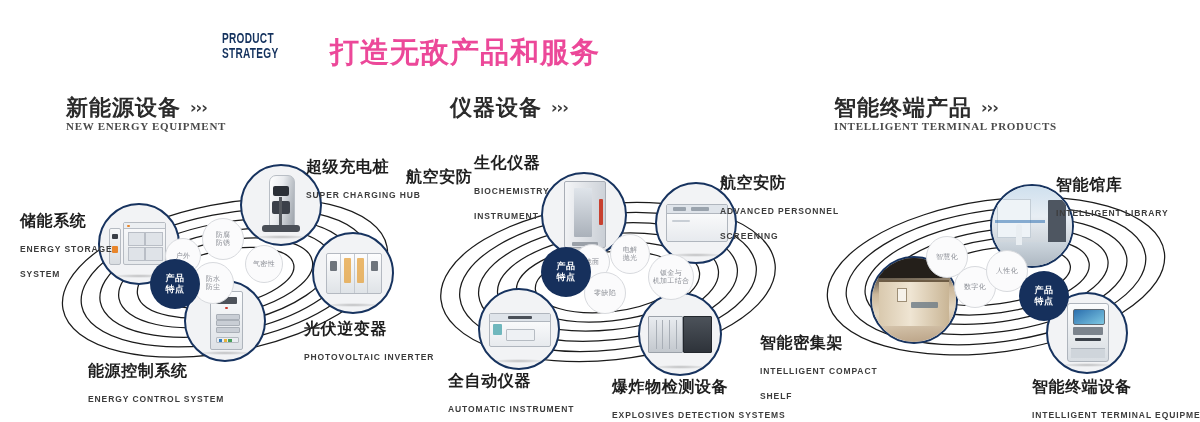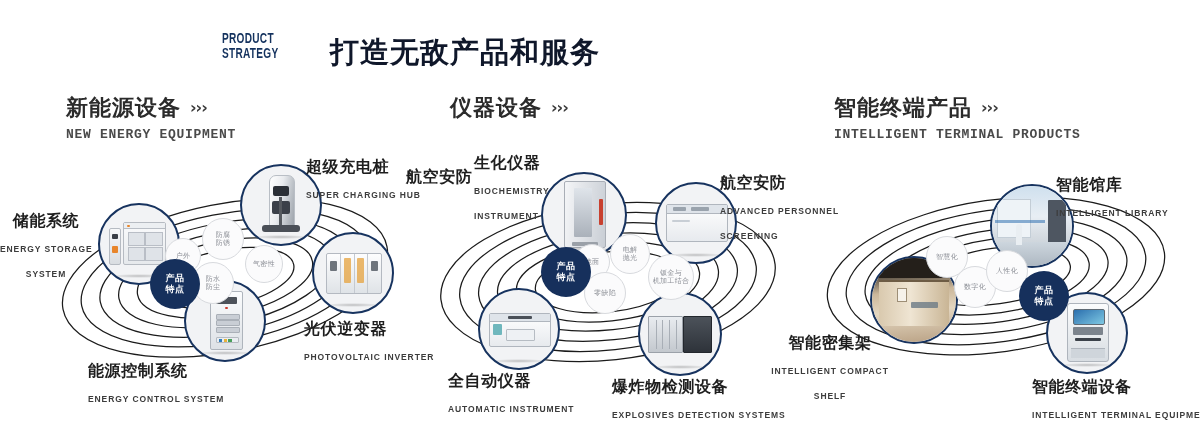--- a/index.html
+++ b/index.html
@@ -25,40 +25,40 @@
     line-height:15px;letter-spacing:0.4px;
     transform:scaleX(.72);transform-origin:left top;
     font-family:"Liberation Sans",sans-serif;
   }
   .hdr-divider{
     position:absolute;left:300px;top:24px;width:2px;height:46px;
     background:transparent;
   }
   .hdr-slogan{
     position:absolute;left:330px;top:33px;
-    font-size:29px;font-weight:bold;color:#0f172a;
+    font-size:29px;font-weight:bold;color:#ec4899;
     letter-spacing:1px;
     font-family:"DejaVu Sans","Liberation Sans",sans-serif;
   }
 
   
   .sec-head{position:absolute;}
   .sec-cn{
     font-size:22px;font-weight:bold;color:#2b2b2b;
     letter-spacing:1px;line-height:24px;white-space:nowrap;
     font-family:"DejaVu Sans","Liberation Sans",sans-serif;
   }
   .sec-arrows{
     display:inline-block;margin-left:9px;font-size:16px;color:#3a3a3a;
     letter-spacing:-1px;vertical-align:2px;font-weight:bold;
   }
   .sec-en{
-    margin-top:7px;font-size:13px;font-weight:bold;color:#4a4a4a;
+    margin-top:0;font-size:11px;font-weight:bold;color:#4a4a4a;
     letter-spacing:.7px;white-space:nowrap;
-    font-family:Liberation Mono, monospace;
+    font-family:Liberation Serif, serif;
   }
 
   
   .cluster{position:absolute;top:150px;height:250px;}
   .cluster svg.rings{position:absolute;left:0;top:0;overflow:visible;}
 
   
   .node{
     position:absolute;border-radius:50%;
     border:2.5px solid #17335f;background:#f2f3f5;
@@ -71,21 +71,21 @@
   .nlabel .cn{
     font-size:16px;font-weight:bold;color:#1e1e1e;letter-spacing:.6px;
     line-height:18px;
     font-family:"DejaVu Sans","Liberation Sans",sans-serif;
   }
   .nlabel .en{
     margin-top:14px;font-size:8.5px;font-weight:bold;color:#3c3c3c;
     letter-spacing:.9px;line-height:10.5px;
     font-family:"Liberation Sans",sans-serif;
   }
-  .nlabel.right{text-align:center;}
+  .nlabel.right{text-align:left;padding-left:20px;}
 
   
   .feat{
     position:absolute;border-radius:50%;
     border:1px solid #d8dade;background:#fbfbfc;
     display:flex;align-items:center;justify-content:center;
     text-align:center;color:#8d9097;
     font-size:7px;line-height:8.5px;letter-spacing:.3px;
     box-sizing:border-box;
     font-family:"DejaVu Sans","Liberation Sans",sans-serif;

